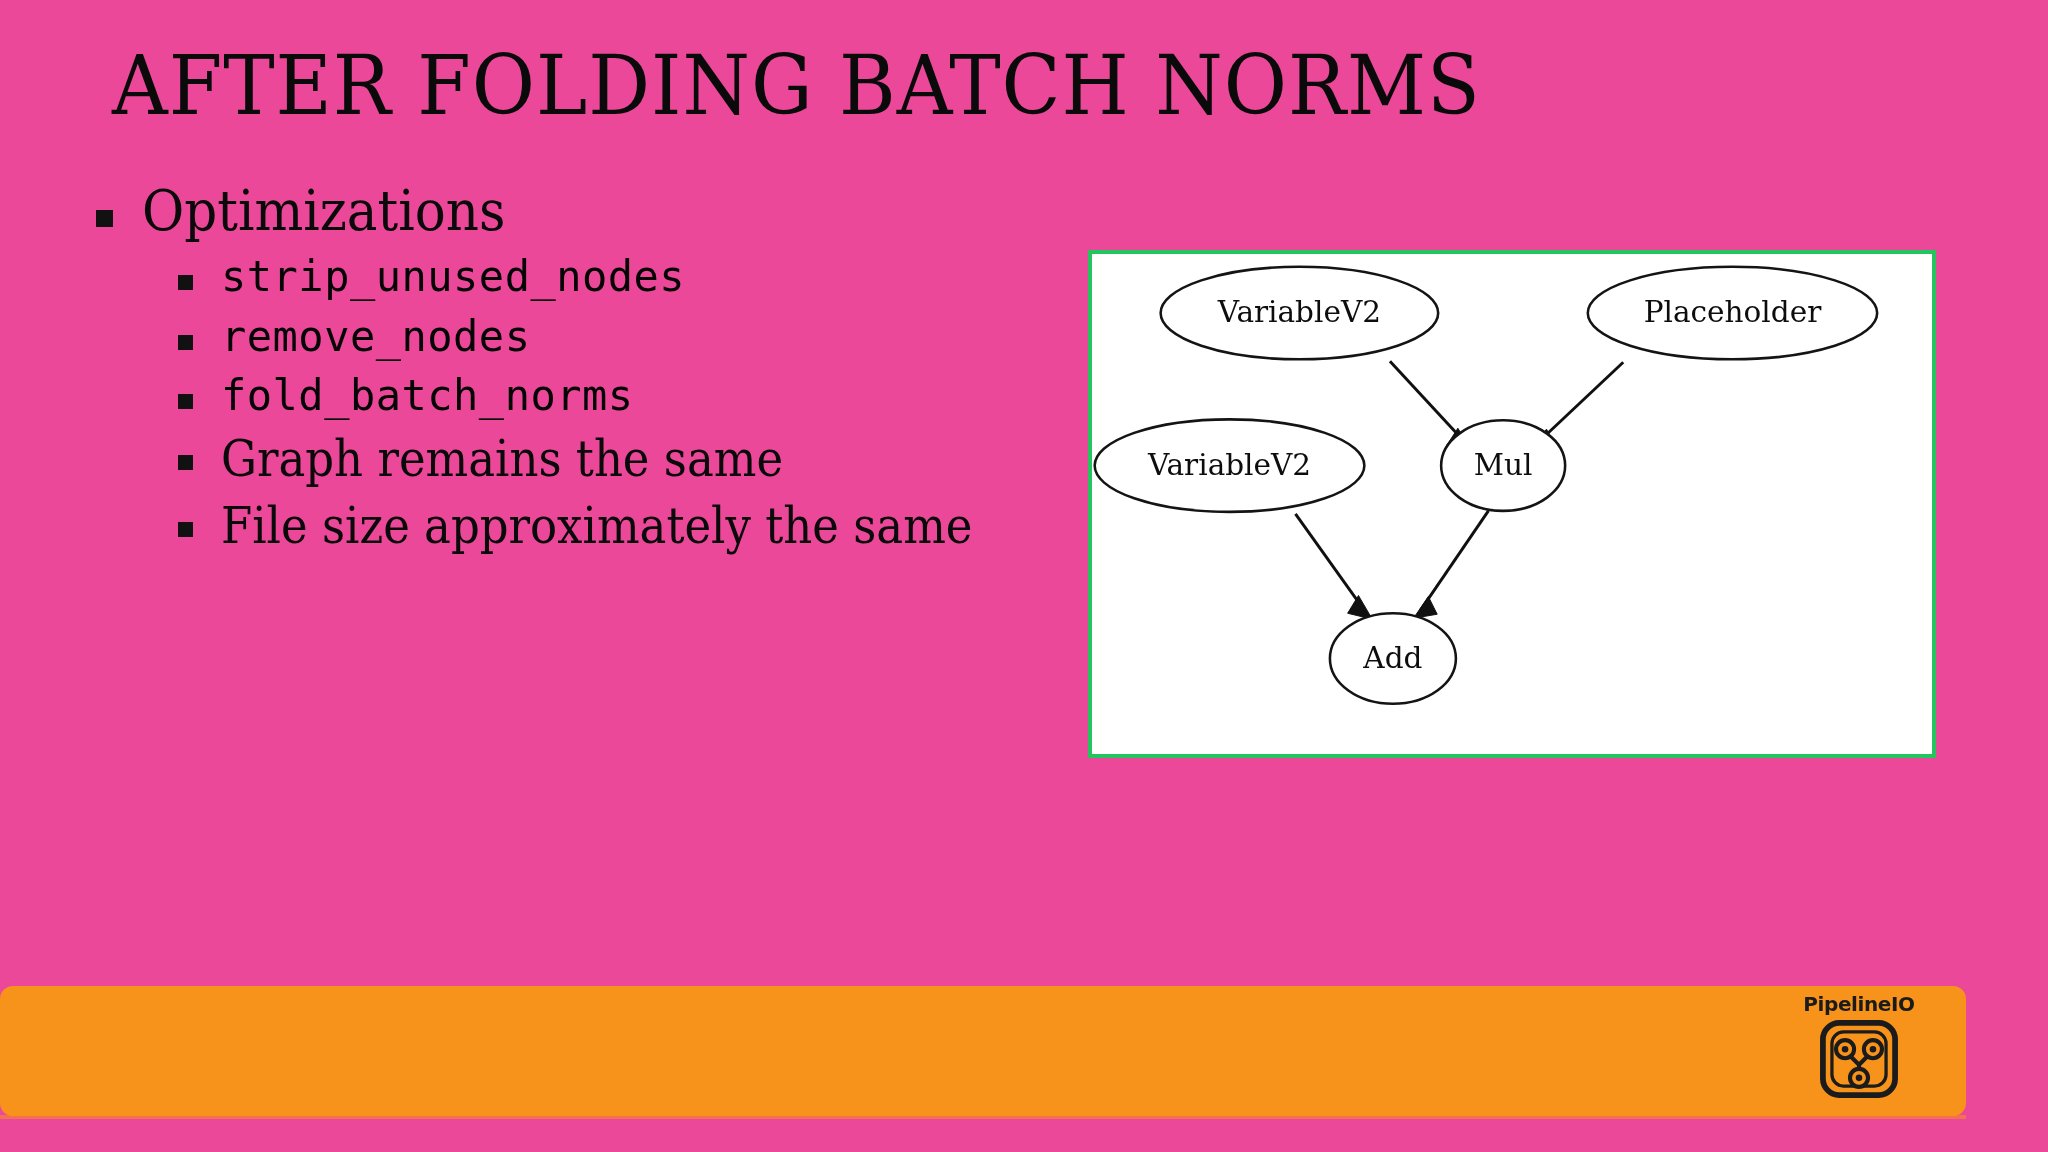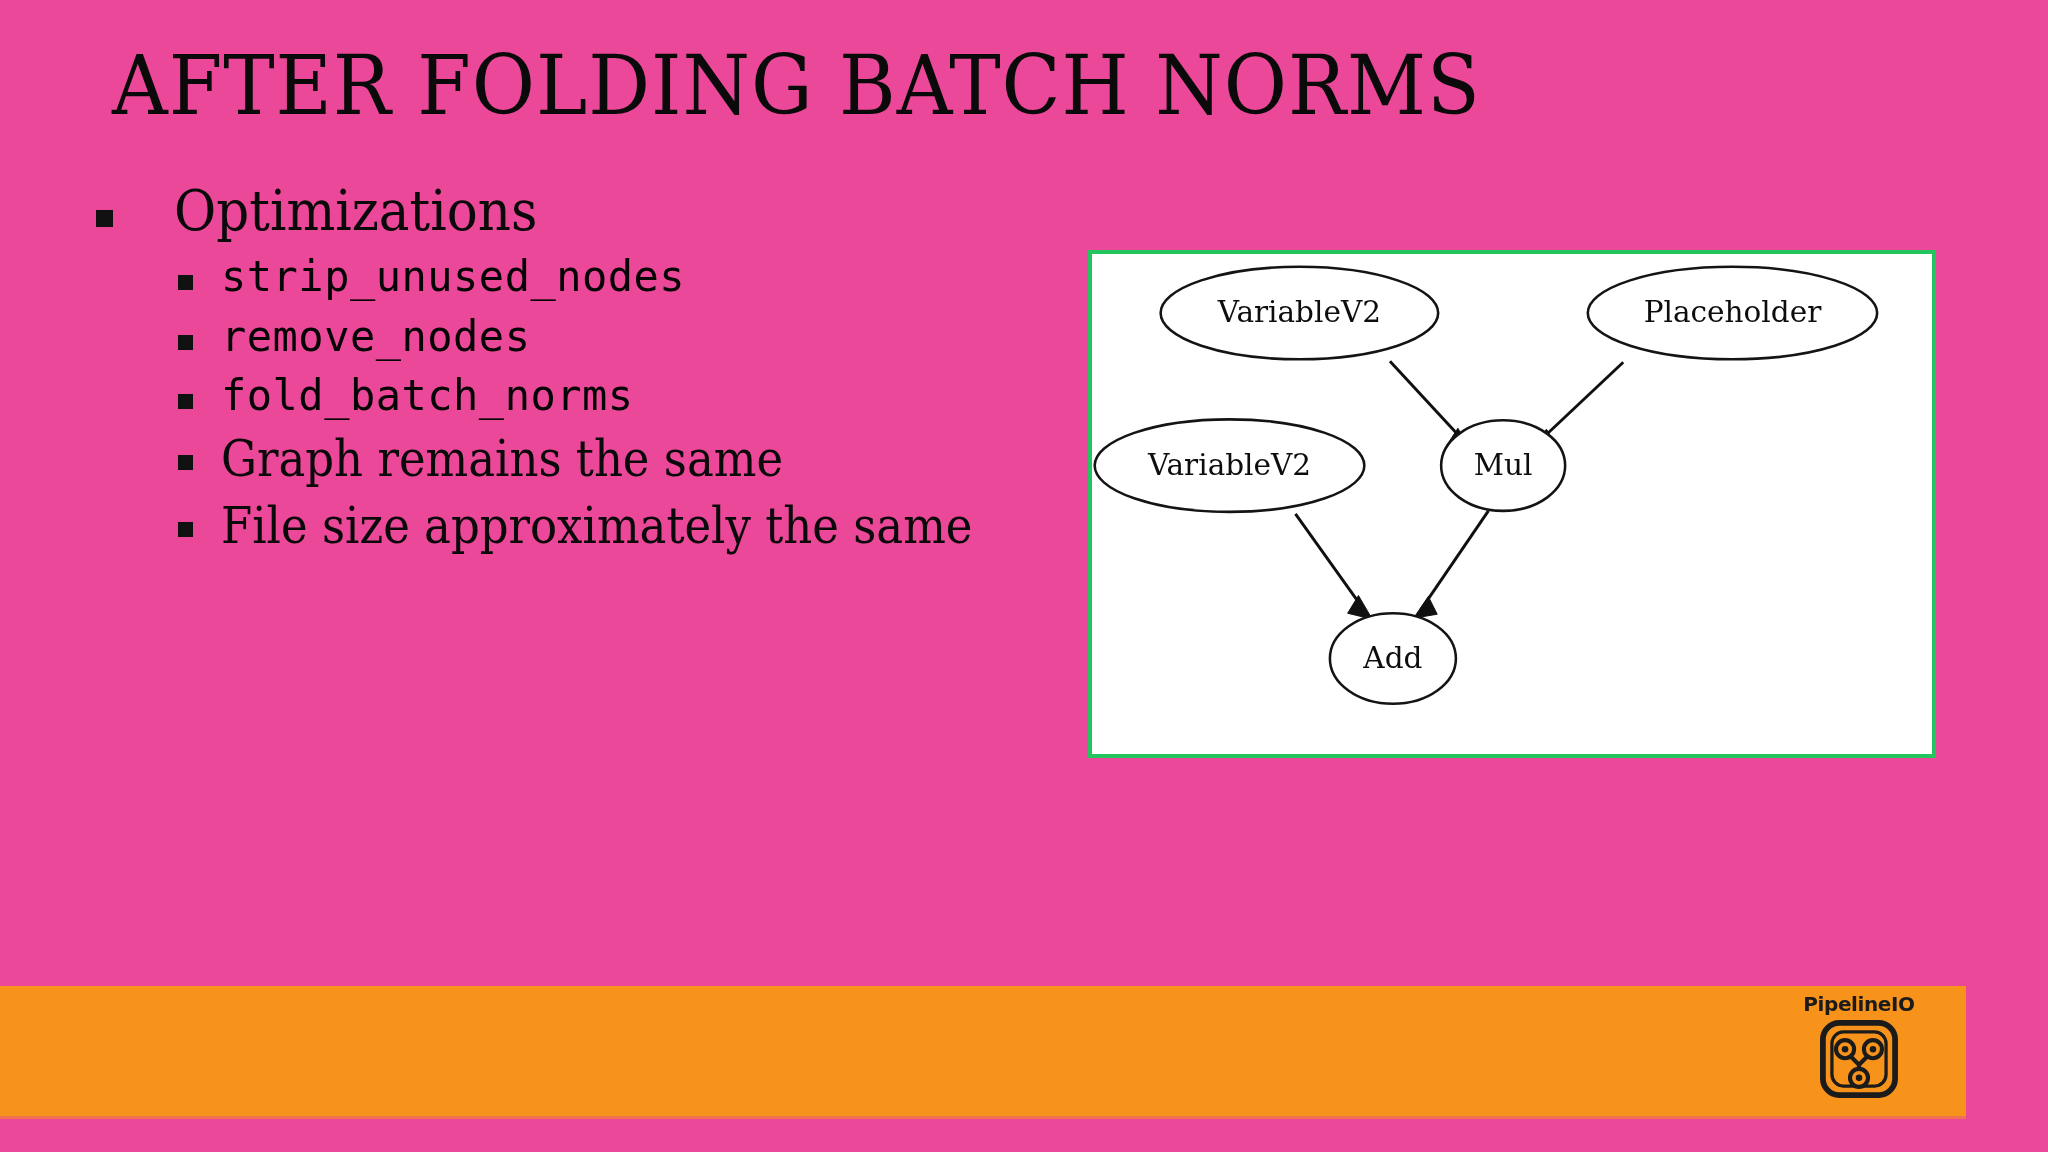--- a/index.html
+++ b/index.html
@@ -57,21 +57,20 @@
 
   .bmark {
     flex: 0 0 auto;
     display: inline-block;
     background: #111111;
   }
 
   
   .lvl1 {
     margin-bottom: 4px;
-    gap: 32px;
   }
   .lvl1 .bmark {
     width: 17px;
     height: 17px;
     margin-top: 32px;
     margin-right: 29px;
   }
   .lvl1 .btext {
     font-family: "DejaVu Serif", "Liberation Serif", serif;
     font-size: 56px;
@@ -307,21 +306,21 @@
       </g>
 
       <g>
         <ellipse class="node-ellipse" cx="303" cy="411" rx="64" ry="46"></ellipse>
         <text class="node-label" x="303" y="412">Add</text>
       </g>
 
     </svg>
   </div>
 
-  <div id="footer-bar" style="background: rgb(247, 147, 26);">
+  <div id="footer-bar" style="background: rgb(247, 147, 26); border-radius: 13px;">
     <div id="logo">
       <div id="logo-word">PipelineIO</div>
       <svg id="logo-mark" viewBox="0 0 100 100">
         <rect class="lm-outer" x="6" y="6" width="88" height="88" rx="20" ry="20"></rect>
         <rect class="lm-inner" x="17" y="17" width="66" height="66" rx="14" ry="14"></rect>
         <path class="lm-link" d="M 33 40 L 50 57 L 67 40"></path>
         <path class="lm-link" d="M 50 57 L 50 70"></path>
         <circle class="lm-circ" cx="33" cy="38" r="11" style="fill: rgb(247, 147, 26);"></circle>
         <circle class="lm-dot" cx="33" cy="38" r="4"></circle>
         <circle class="lm-circ" cx="67" cy="38" r="11" style="fill: rgb(247, 147, 26);"></circle>

